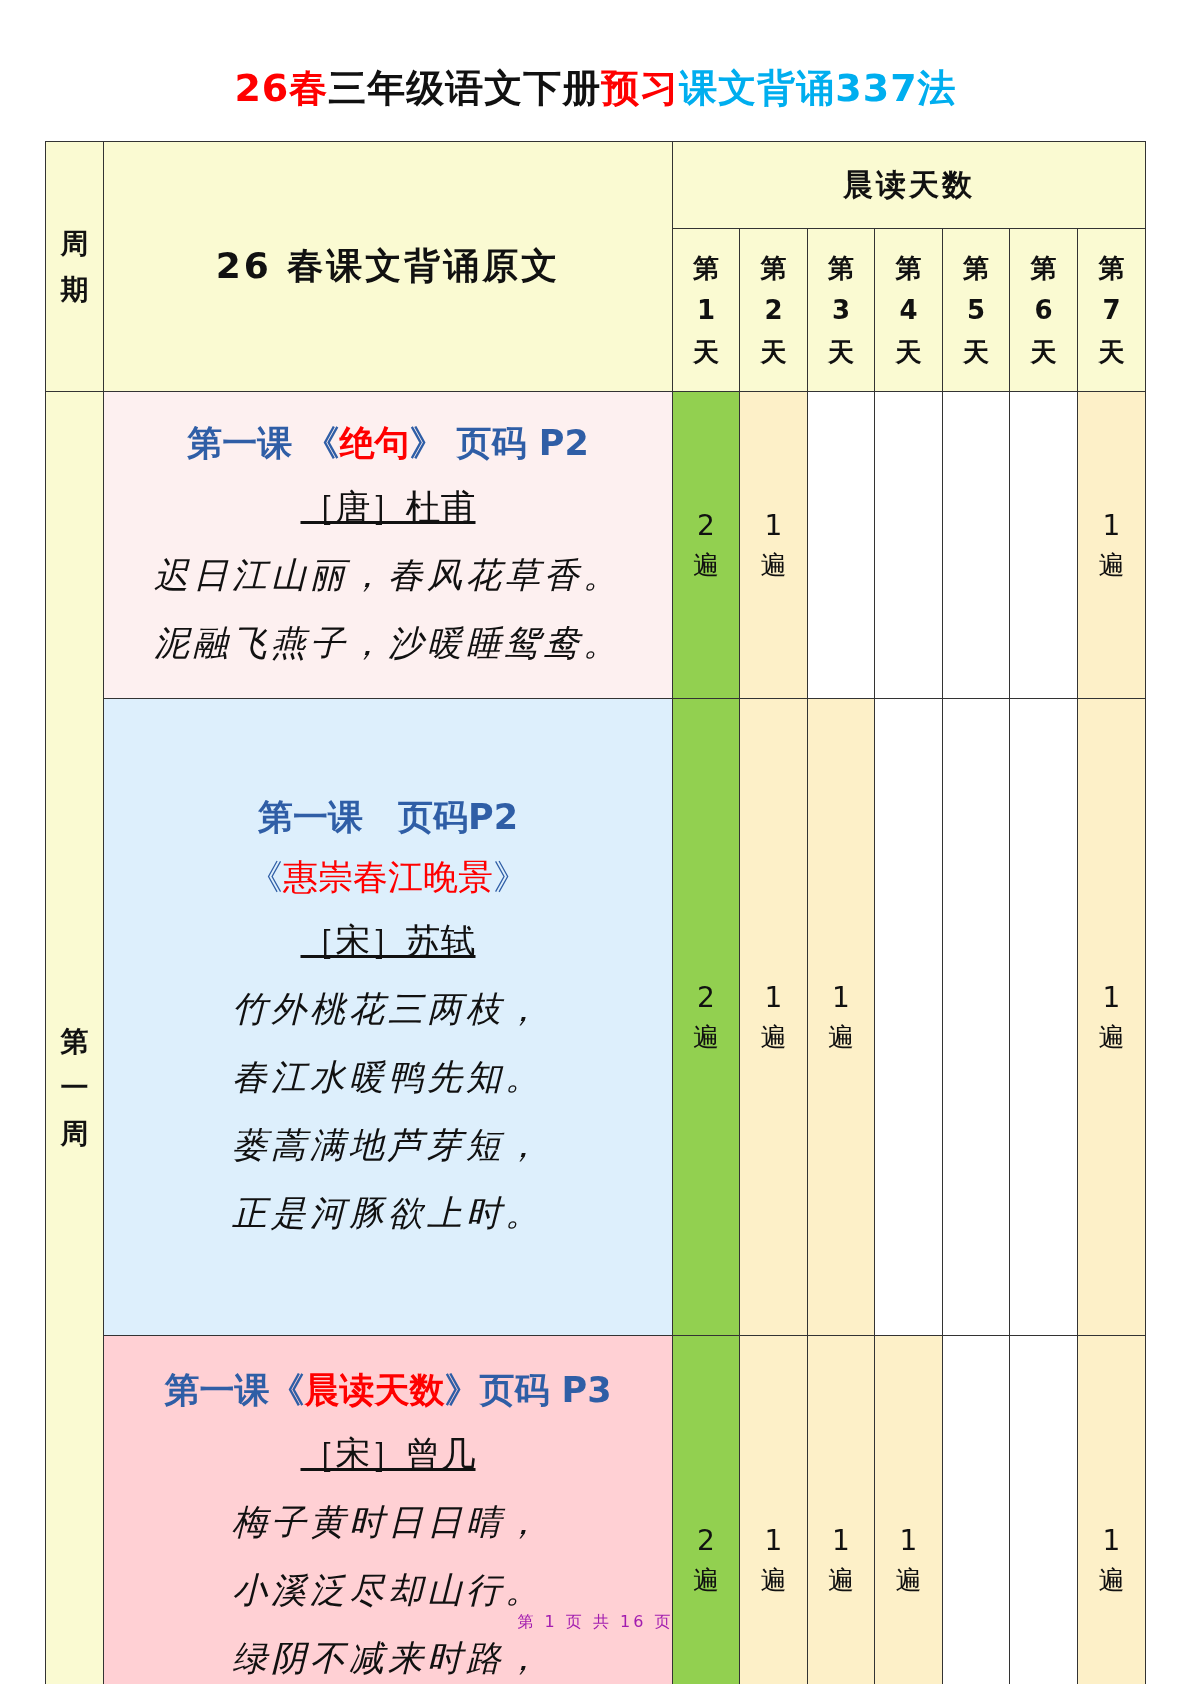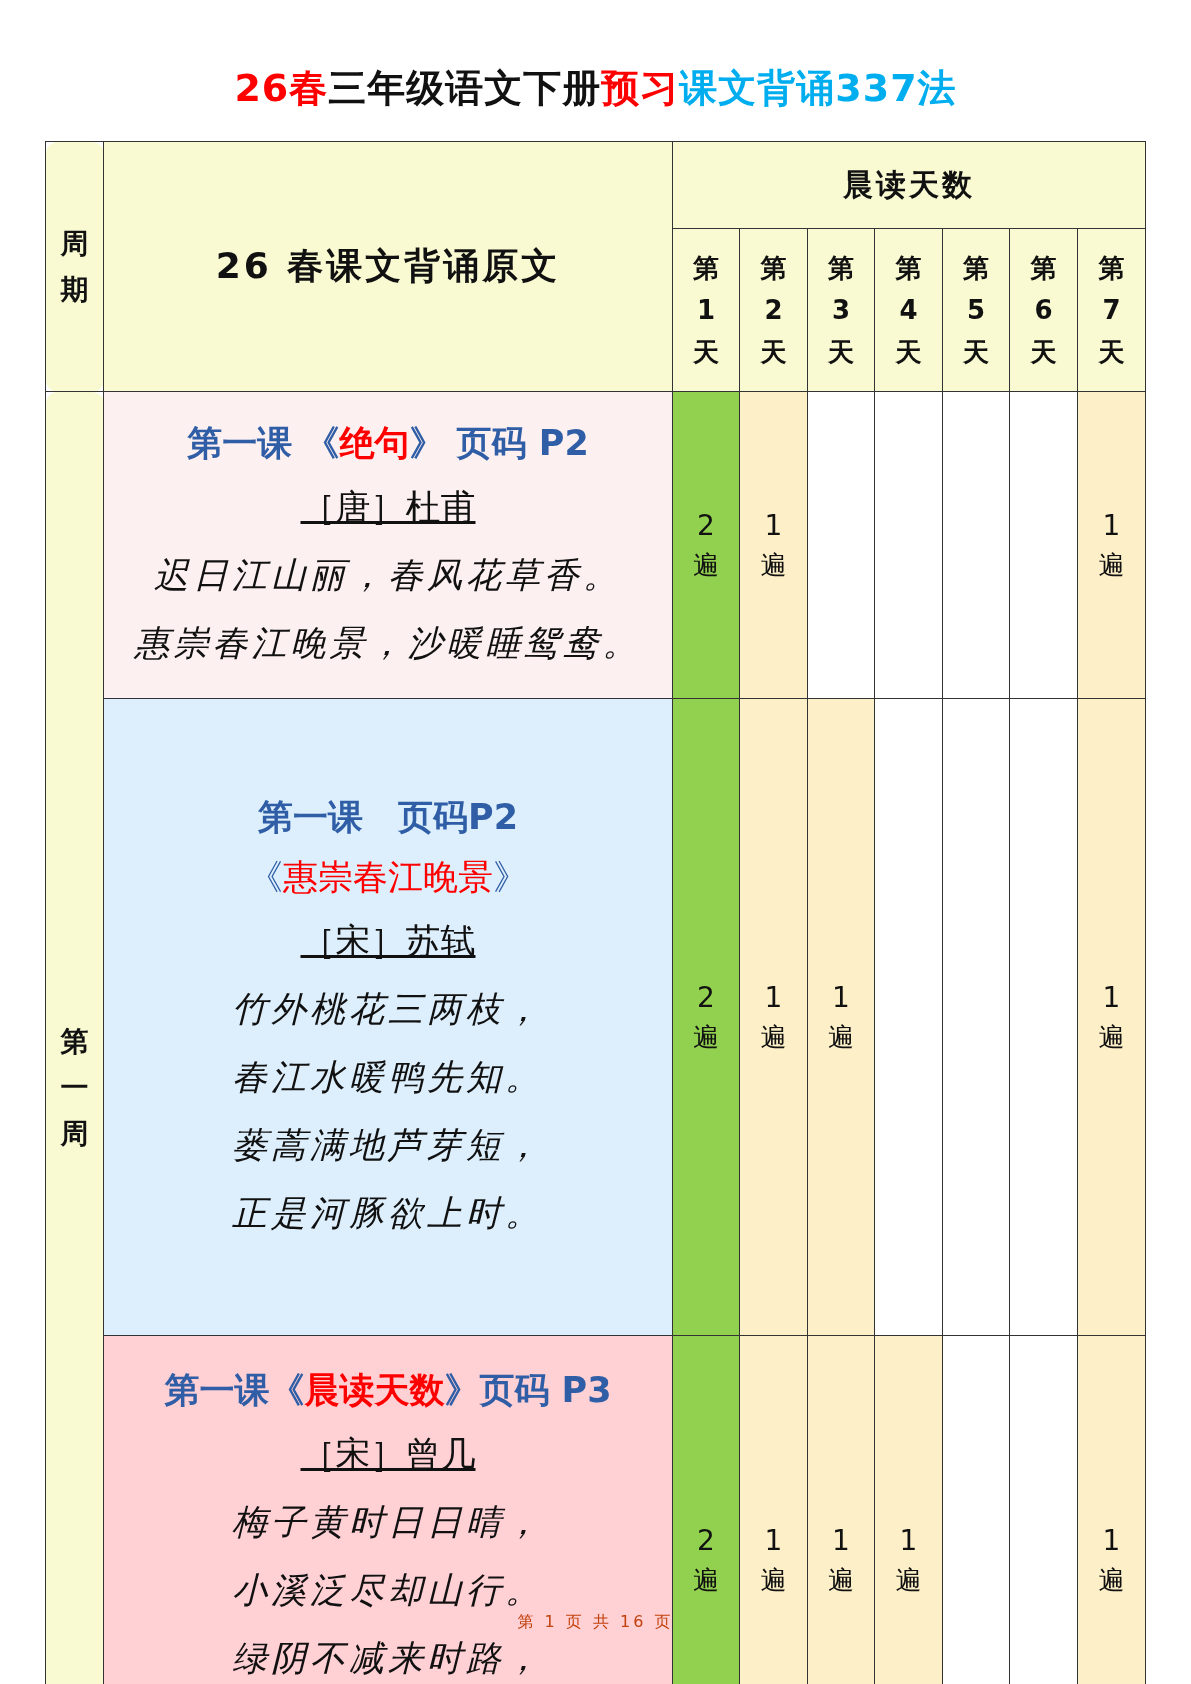--- a/index.html
+++ b/index.html
@@ -9,21 +9,21 @@
            font-size: 38px; font-weight: bold; letter-spacing: 1px; line-height: 80px; white-space: nowrap; }
   .t-red { color: #ff0000; }
   .t-black { color: #111111; }
   .t-cyan { color: #00aeef; }
 
   table.grid { position: absolute; left: 45px; top: 141px; border-collapse: collapse;
                table-layout: fixed; width: 1100px; }
   table.grid td, table.grid th { border: 1.5px solid #333; padding: 8px; vertical-align: middle;
                text-align: center; }
   .hdr { background: #fafad2; }
-  .period { background: #fafad2; font-size: 28px; font-weight: bold; line-height: 46px; color: #111; border-radius: 12px; }
+  .period { background: #fafad2; font-size: 28px; font-weight: bold; line-height: 46px; color: #111; }
   .hdr-main { font-size: 36px; font-weight: bold; color: #111; letter-spacing: 3px; }
   .hdr-days { font-size: 30px; font-weight: bold; color: #111; letter-spacing: 3px; height: 70px; }
   .hdr-day { font-size: 26px; font-weight: bold; color: #111; line-height: 42px; height: 146px; }
 
   .poem { padding: 14px 0; margin-left: 8px; }
   .poem-1 { background: #fdf0f0; }
   .poem-2 { background: #ddeffc; }
   .poem-3 { background: #ffd0d4; }
   .lesson { color: #2f5ea6; font-size: 35px; font-weight: bold; line-height: 60px; white-space: nowrap; }
   .ptitle-red { color: #ff0000; }
@@ -32,21 +32,21 @@
   .line { font-family: "DejaVu Serif", "Liberation Serif", serif; font-size: 35px; color: #111;
           line-height: 68px; letter-spacing: 4px; white-space: nowrap; font-style: italic; }
 
   .c-green { background: #92d050; }
   .c-cream { background: #fdf0c8; }
   .c-white { background: #ffffff; }
   .cnt-num { font-size: 28px; color: #111; line-height: 40px; display: block; }
   .cnt-unit { font-family: "DejaVu Serif", "Liberation Serif", serif; font-size: 26px; color: #111; line-height: 38px; display: block; }
 
   .footer { position: absolute; left: 0; top: 1612px; width: 1191px; text-align: center;
-            font-size: 16px; color: #c2410c; letter-spacing: 3px; }
+            font-size: 16px; color: #a21caf; letter-spacing: 3px; }
 </style>
 </head>
 <body>
 
 <div class="title">
   <span class="t-red">26春</span><span class="t-black">三年级语文下册</span><span class="t-red">预习</span><span class="t-cyan">课文背诵337法</span>
 </div>
 
 <table class="grid">
   <colgroup>
@@ -91,21 +91,21 @@
   </tr>
 
   <tr style="height:307px">
     <td class="period" rowspan="3"><span style="white-space:pre-line">第
 一
 周</span></td>
     <td class="poem poem-1">
       <div class="lesson"><span>第一课 </span> <span>《</span><span class="ptitle-red">绝句</span><span>》</span> <span> 页码 P2</span></div>
       <div class="author">［唐］杜甫</div>
       <div class="line">迟日江山丽，春风花草香。</div>
-      <div class="line">惠崇春江晚景，沙暖睡鸳鸯。</div>
+      <div class="line">泥融飞燕子，沙暖睡鸳鸯。</div>
     </td>
     <td class="c-green">
           <span class="cnt-num">2</span>
           <span class="cnt-unit">遍</span>
         </td>
     <td class="c-cream">
           <span class="cnt-num">1</span>
           <span class="cnt-unit">遍</span>
         </td>
     <td class="c-white"></td>

